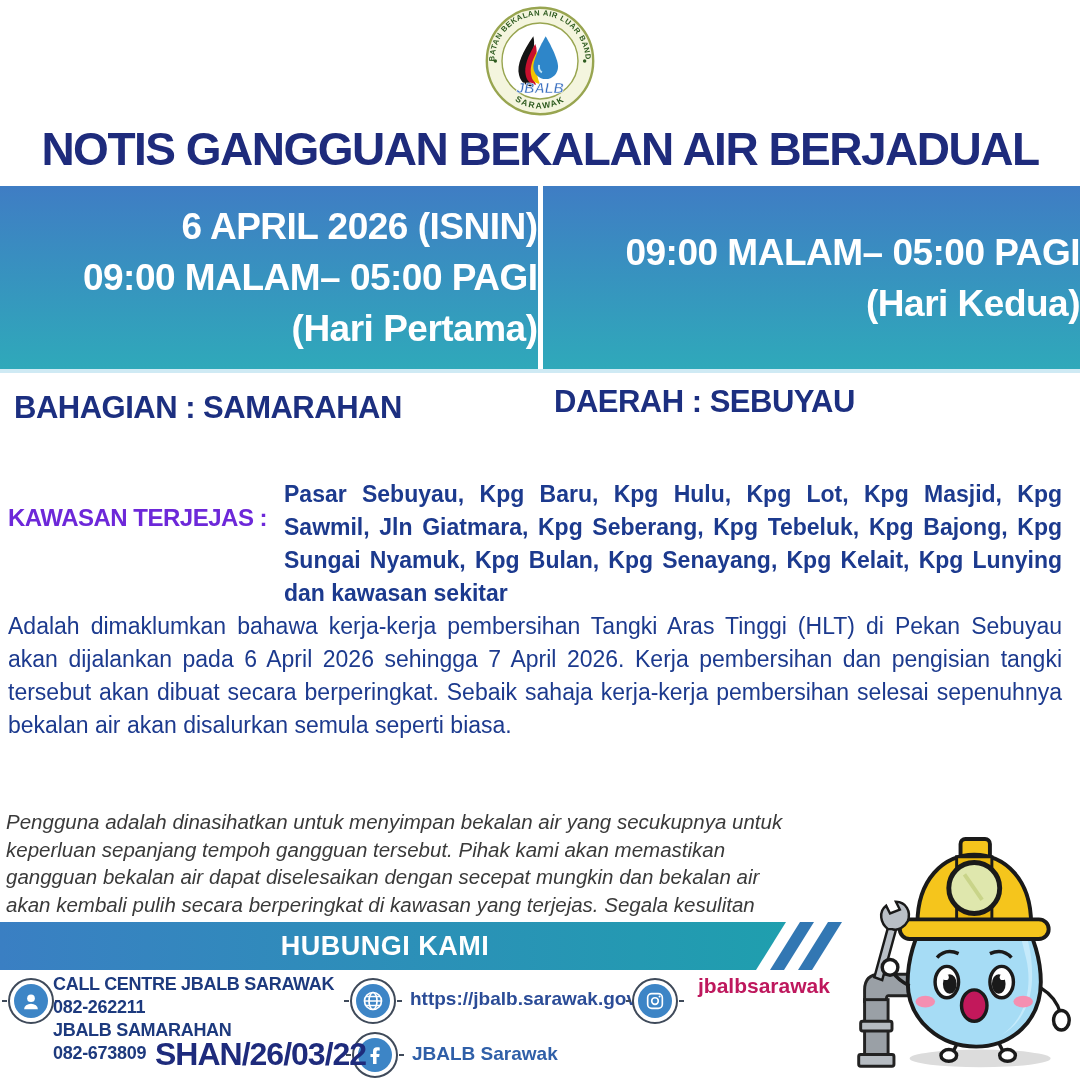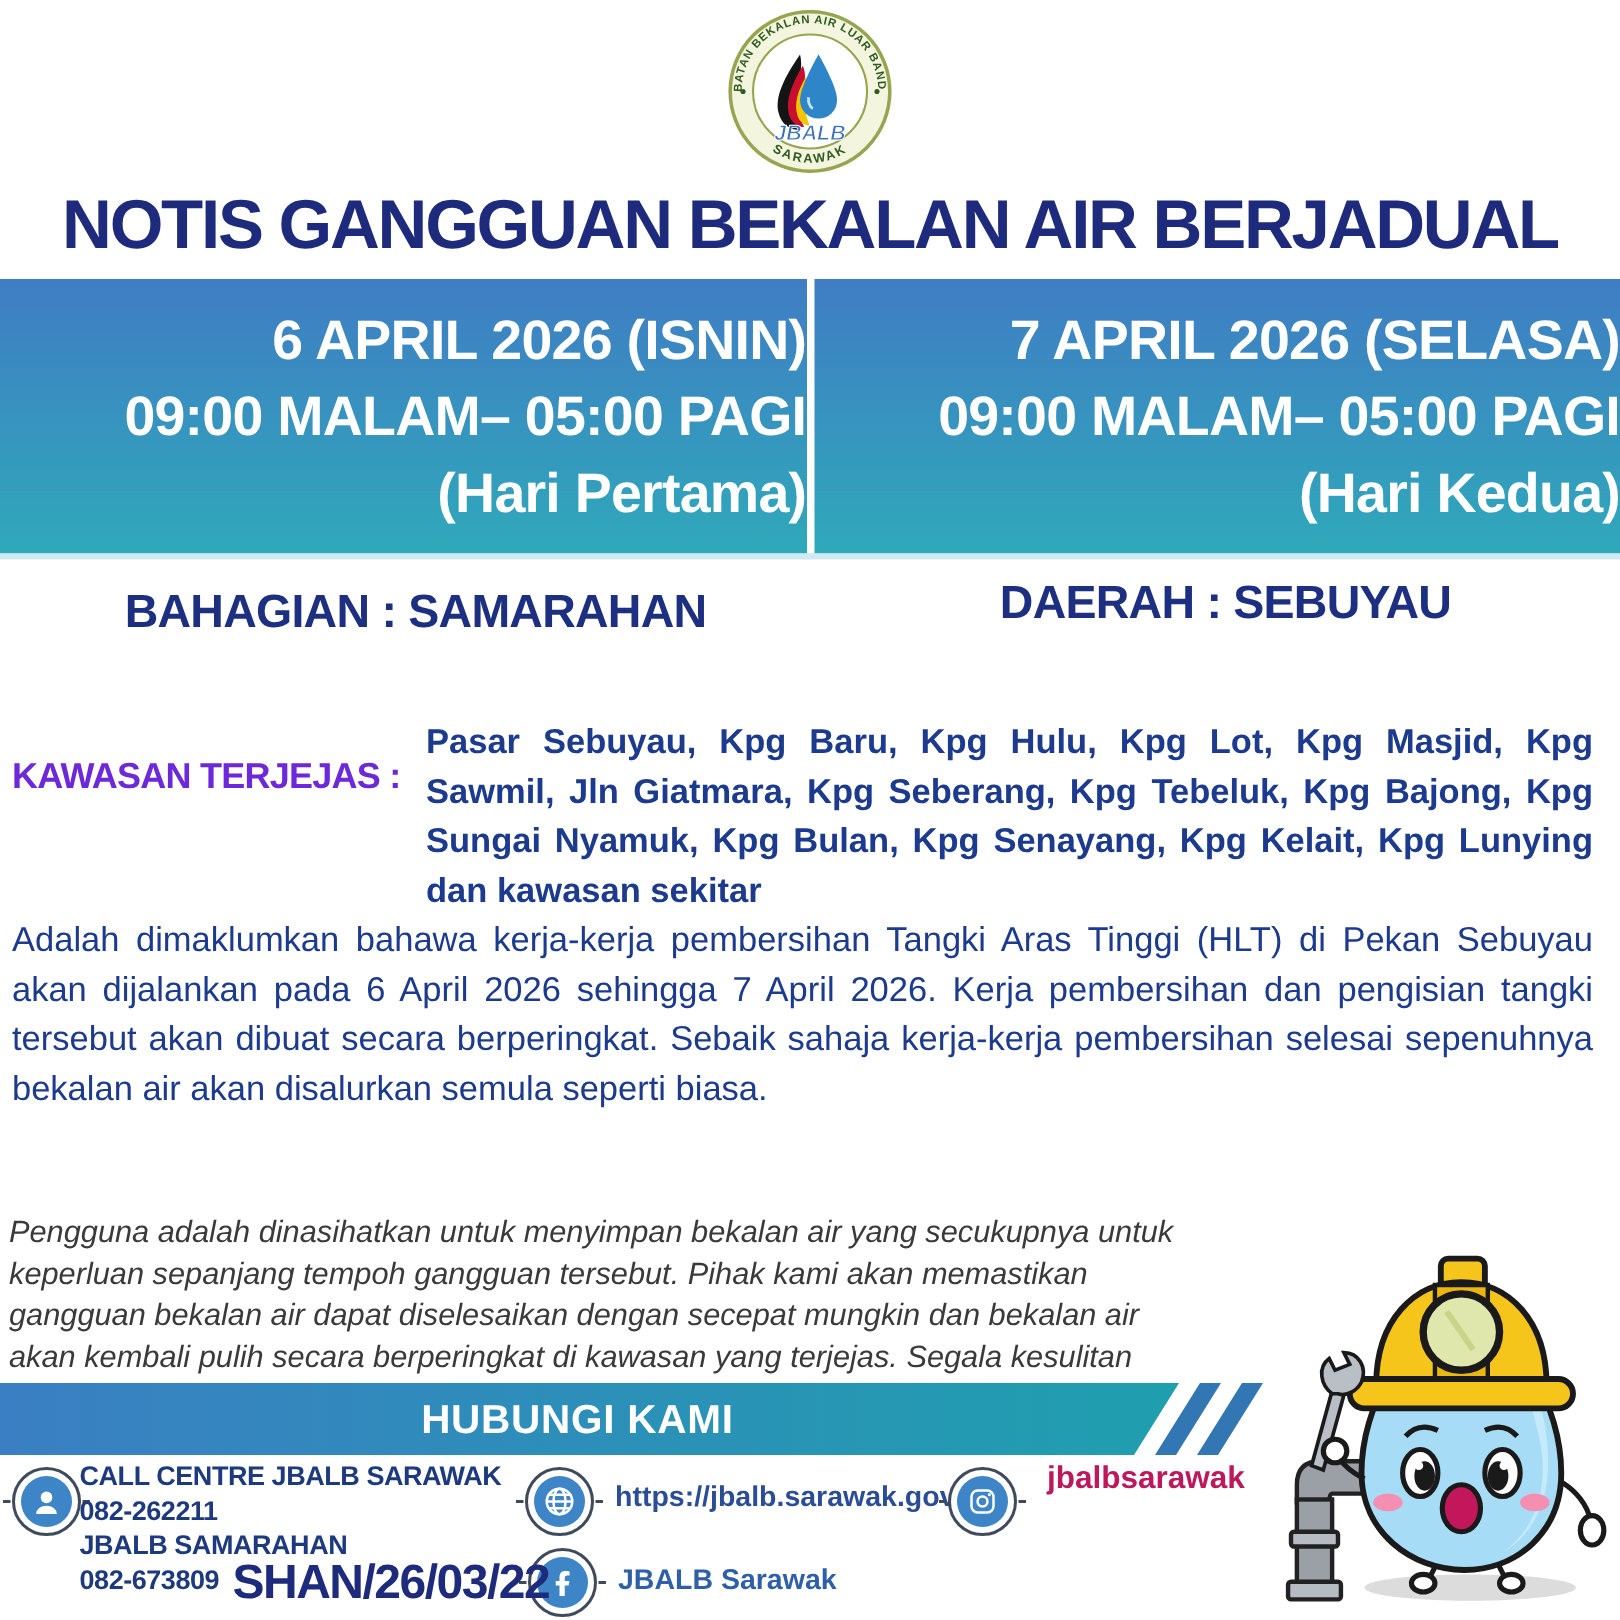--- a/index.html
+++ b/index.html
@@ -20,21 +20,21 @@
     background:linear-gradient(180deg,#3f7dc4 0%,#2fa9ba 100%);
     border-bottom:4px solid #cfeaf4;display:flex;
   }
   .sched-col{
     flex:1;display:flex;flex-direction:column;justify-content:center;align-items:flex-end;
     color:#fff;font-weight:700;font-size:37px;line-height:51px;letter-spacing:-0.5px;white-space:nowrap;
   }
   .sched-divider{width:5px;background:#ffffff;}
   
   .region-row{position:absolute;top:390px;left:0;width:100%;display:flex;}
-  .region-cell{flex:1;text-align:center;font-size:31px;font-weight:700;color:#1c2f80;letter-spacing:-0.5px;padding-left:14px;}
+  .region-cell{flex:1;text-align:left;font-size:31px;font-weight:700;color:#1c2f80;letter-spacing:-0.5px;padding-left:14px;}
   .region-cell.daerah{transform:translateY(-6px);}
   
   .info-row{position:absolute;left:8px;right:18px;display:flex;}
   .info-row.affected{top:478px;}
   .info-row.notice{top:610px;}
   .info-label{
     flex:0 0 276px;font-size:24px;font-weight:700;color:#6d28d9;letter-spacing:-0.5px;white-space:nowrap;
   }
   .info-row.affected .info-label{padding-top:26px;}
   .info-row.notice .info-label{padding-top:37px;}
@@ -108,21 +108,20 @@
   <div class="main-title">NOTIS GANGGUAN BEKALAN AIR BERJADUAL</div>
 
   <div class="sched-banner">
     <div class="sched-col">
       <div>6 APRIL 2026 (ISNIN)</div>
       <div>09:00 MALAM– 05:00 PAGI</div>
       <div>(Hari Pertama)</div>
     </div>
     <div class="sched-divider"></div>
     <div class="sched-col">
-      <div>7 APRIL 2026 (SELASA)</div>
       <div>09:00 MALAM– 05:00 PAGI</div>
       <div>(Hari Kedua)</div>
     </div>
   </div>
 
   <div class="region-row">
     <div class="region-cell">BAHAGIAN : SAMARAHAN</div>
     <div class="region-cell daerah">DAERAH : SEBUYAU</div>
   </div>
 

